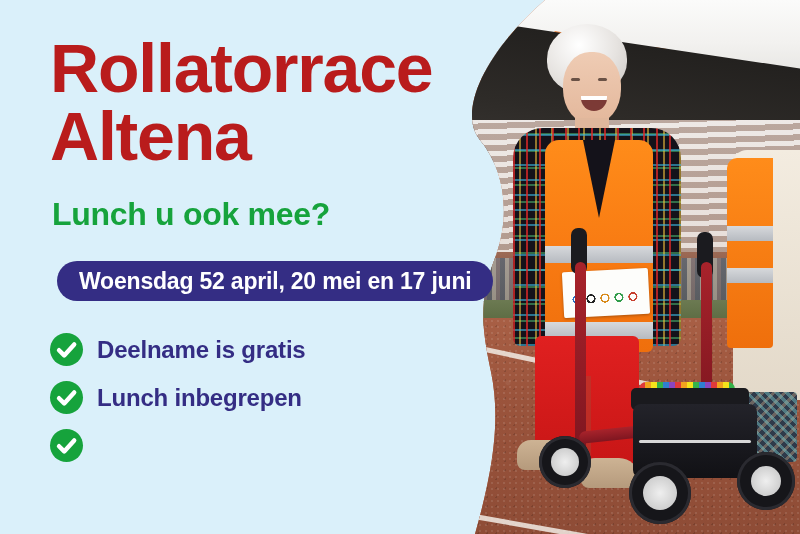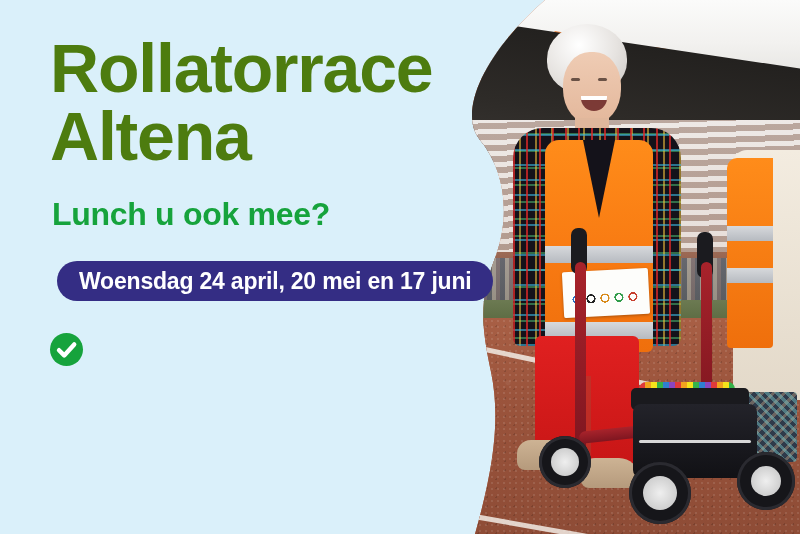--- a/index.html
+++ b/index.html
@@ -269,21 +269,21 @@
 
   
   #title{
     position:absolute;
     left:50px;top:34px;
     width:420px;
     font-size:68px;
     line-height:68px;
     font-weight:bold;
     letter-spacing:-1.2px;
-    color:#4d7c0f;
+    color:#b91c1c;
     white-space:pre-line;
   }
   #subtitle{
     position:absolute;
     left:52px;top:196px;
     font-size:32px;
     font-weight:bold;
     letter-spacing:-0.3px;
     color:#16a33c;
   }
@@ -401,26 +401,42 @@
 
     </div>
   </div>
 
   <div id="title">Rollatorrace
 Altena</div>
 
   <div id="subtitle">Lunch u ook mee?</div>
 
   <div id="date-pill">
-    <span>Woensdag 24 april, 20 mei en 17 juni</span>
+    <span>Woensdag 52 april, 20 mei en 17 juni</span>
   </div>
 
   <div id="features">
 
-
+    <div class="feature">
+      <span class="check">
+        <svg width="33" height="33" viewBox="0 0 33 33" aria-hidden="true">
+          <path d="M9 17.2 L14.2 22.4 L24.2 11.4" fill="none" stroke="#ffffff" stroke-width="4.4" stroke-linecap="round" stroke-linejoin="round"></path>
+        </svg>
+      </span>
+      <span class="feature-label">Deelname is gratis</span>
+    </div>
+
+    <div class="feature">
+      <span class="check">
+        <svg width="33" height="33" viewBox="0 0 33 33" aria-hidden="true">
+          <path d="M9 17.2 L14.2 22.4 L24.2 11.4" fill="none" stroke="#ffffff" stroke-width="4.4" stroke-linecap="round" stroke-linejoin="round"></path>
+        </svg>
+      </span>
+      <span class="feature-label">Lunch inbegrepen</span>
+    </div>
 
     <div class="feature">
       <span class="check">
         <svg width="33" height="33" viewBox="0 0 33 33" aria-hidden="true">
           <path d="M9 17.2 L14.2 22.4 L24.2 11.4" fill="none" stroke="#ffffff" stroke-width="4.4" stroke-linecap="round" stroke-linejoin="round"></path>
         </svg>
       </span>
     </div>
 
   </div>

